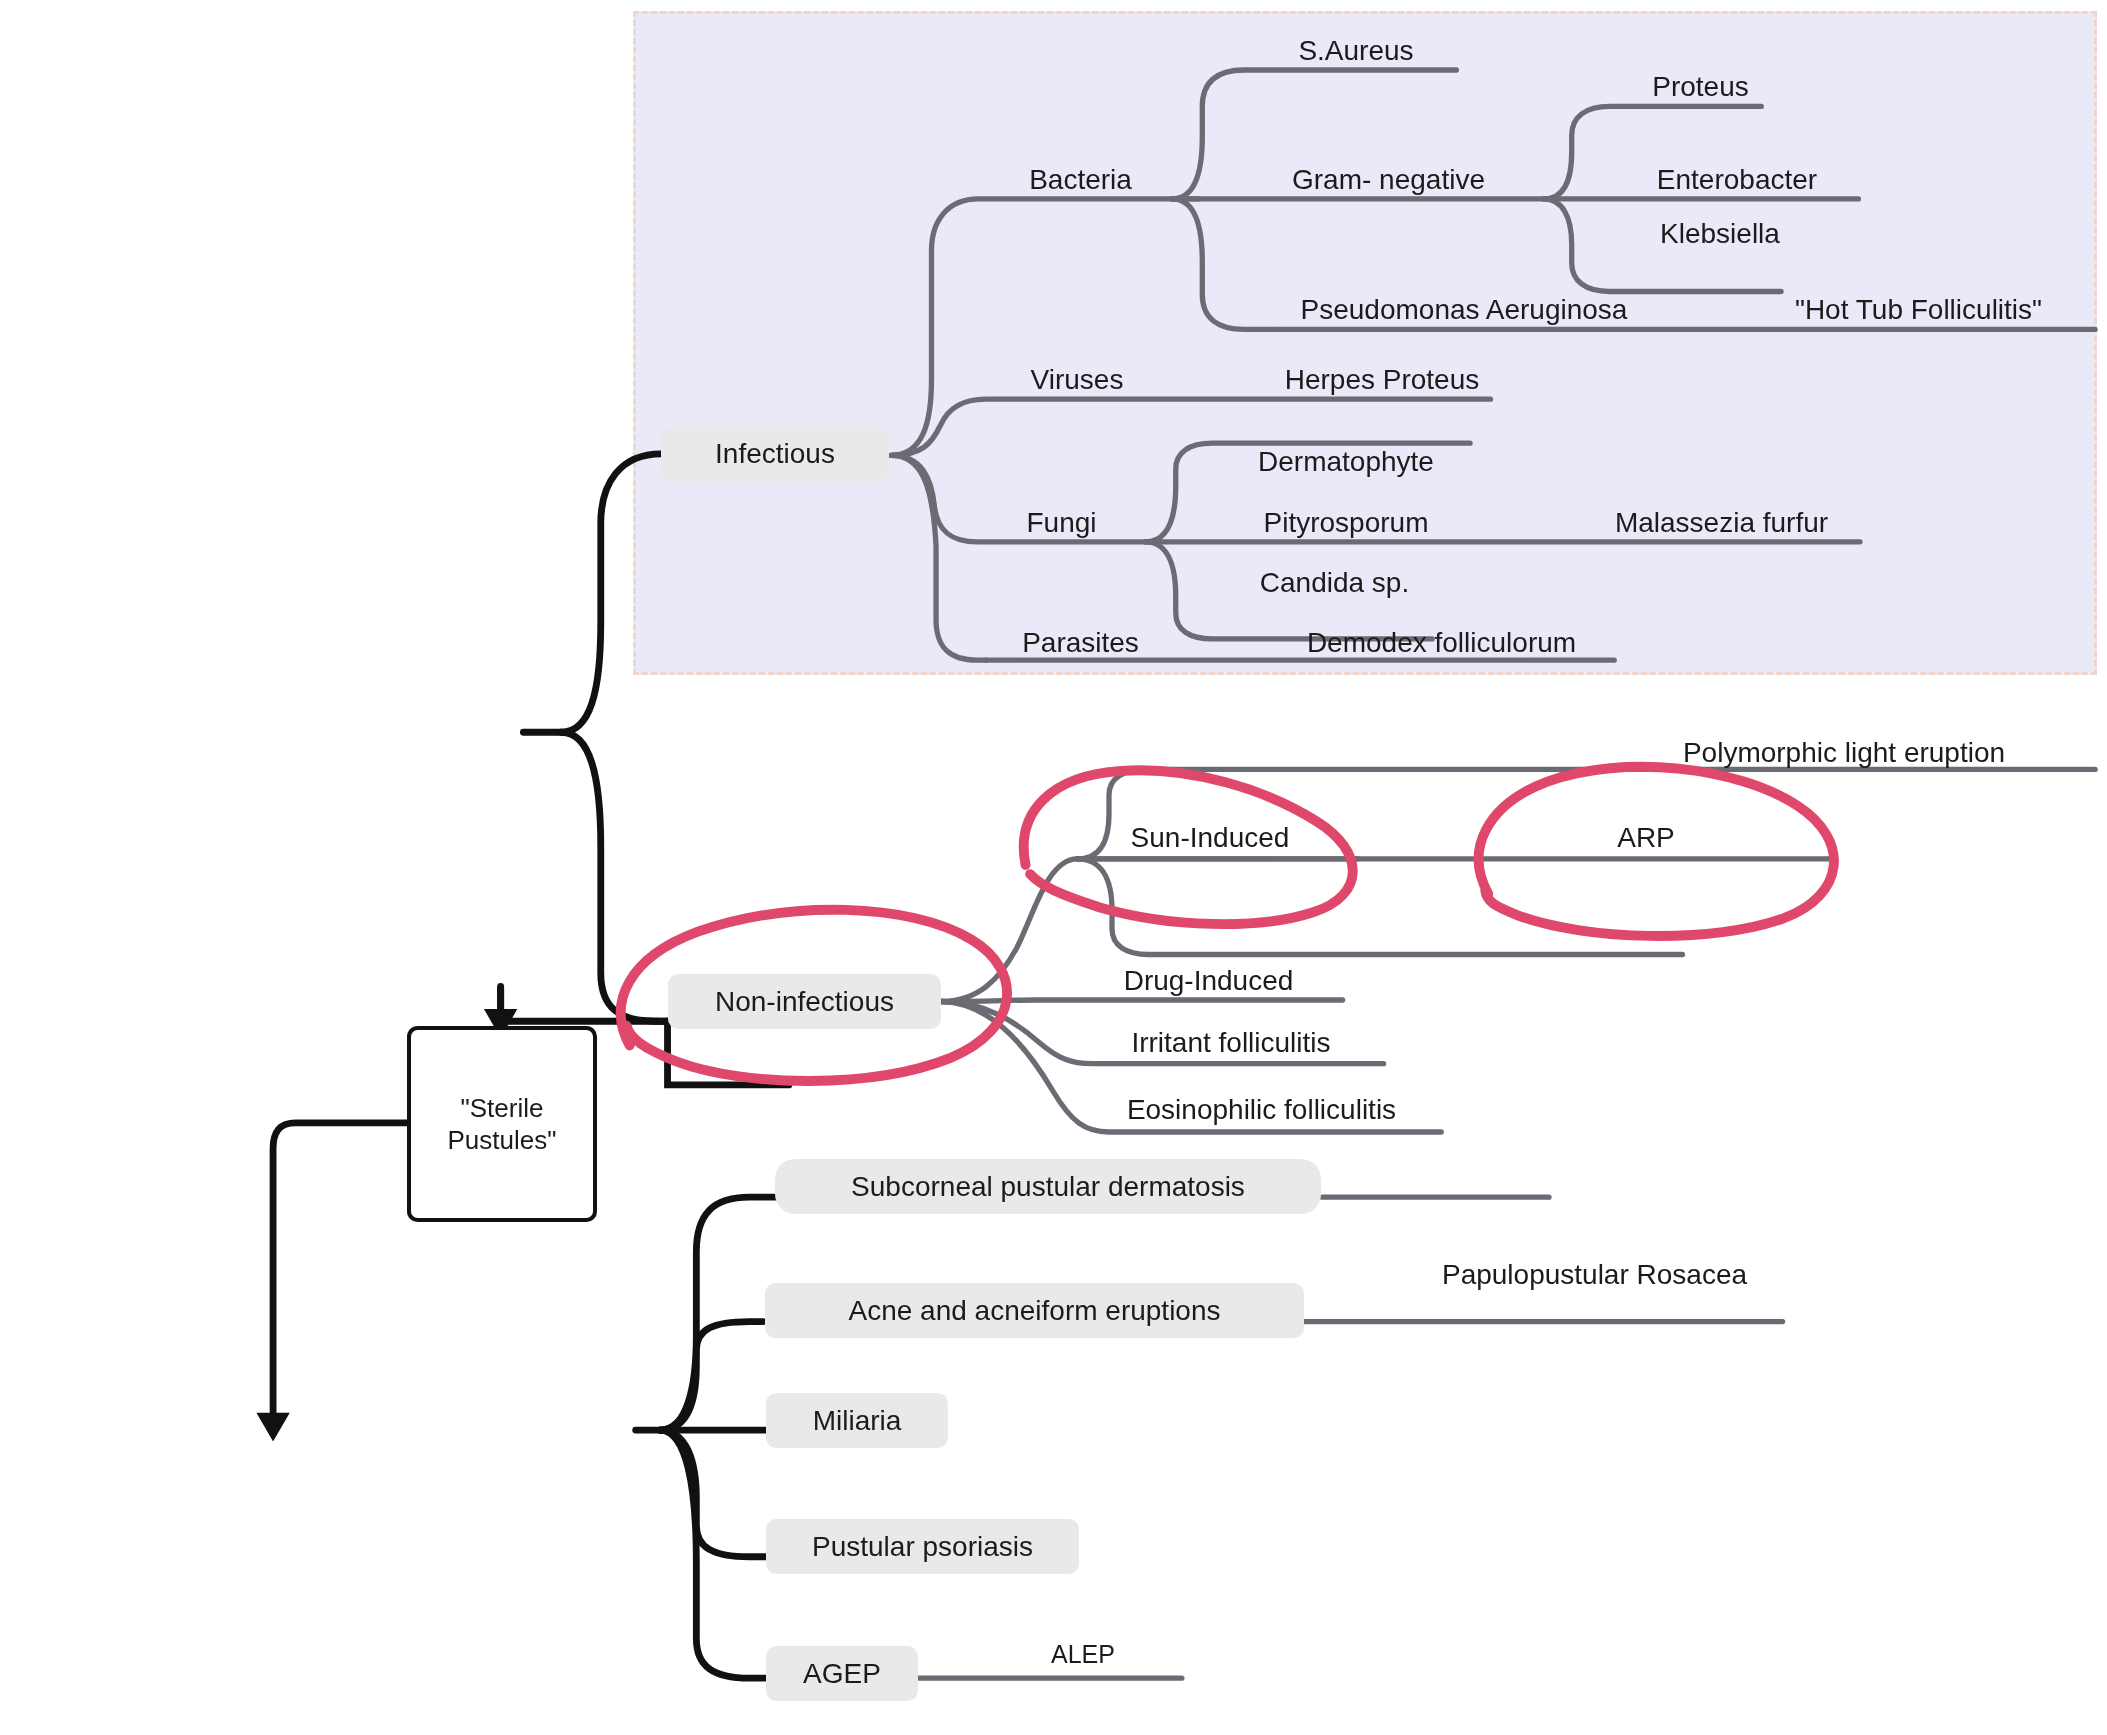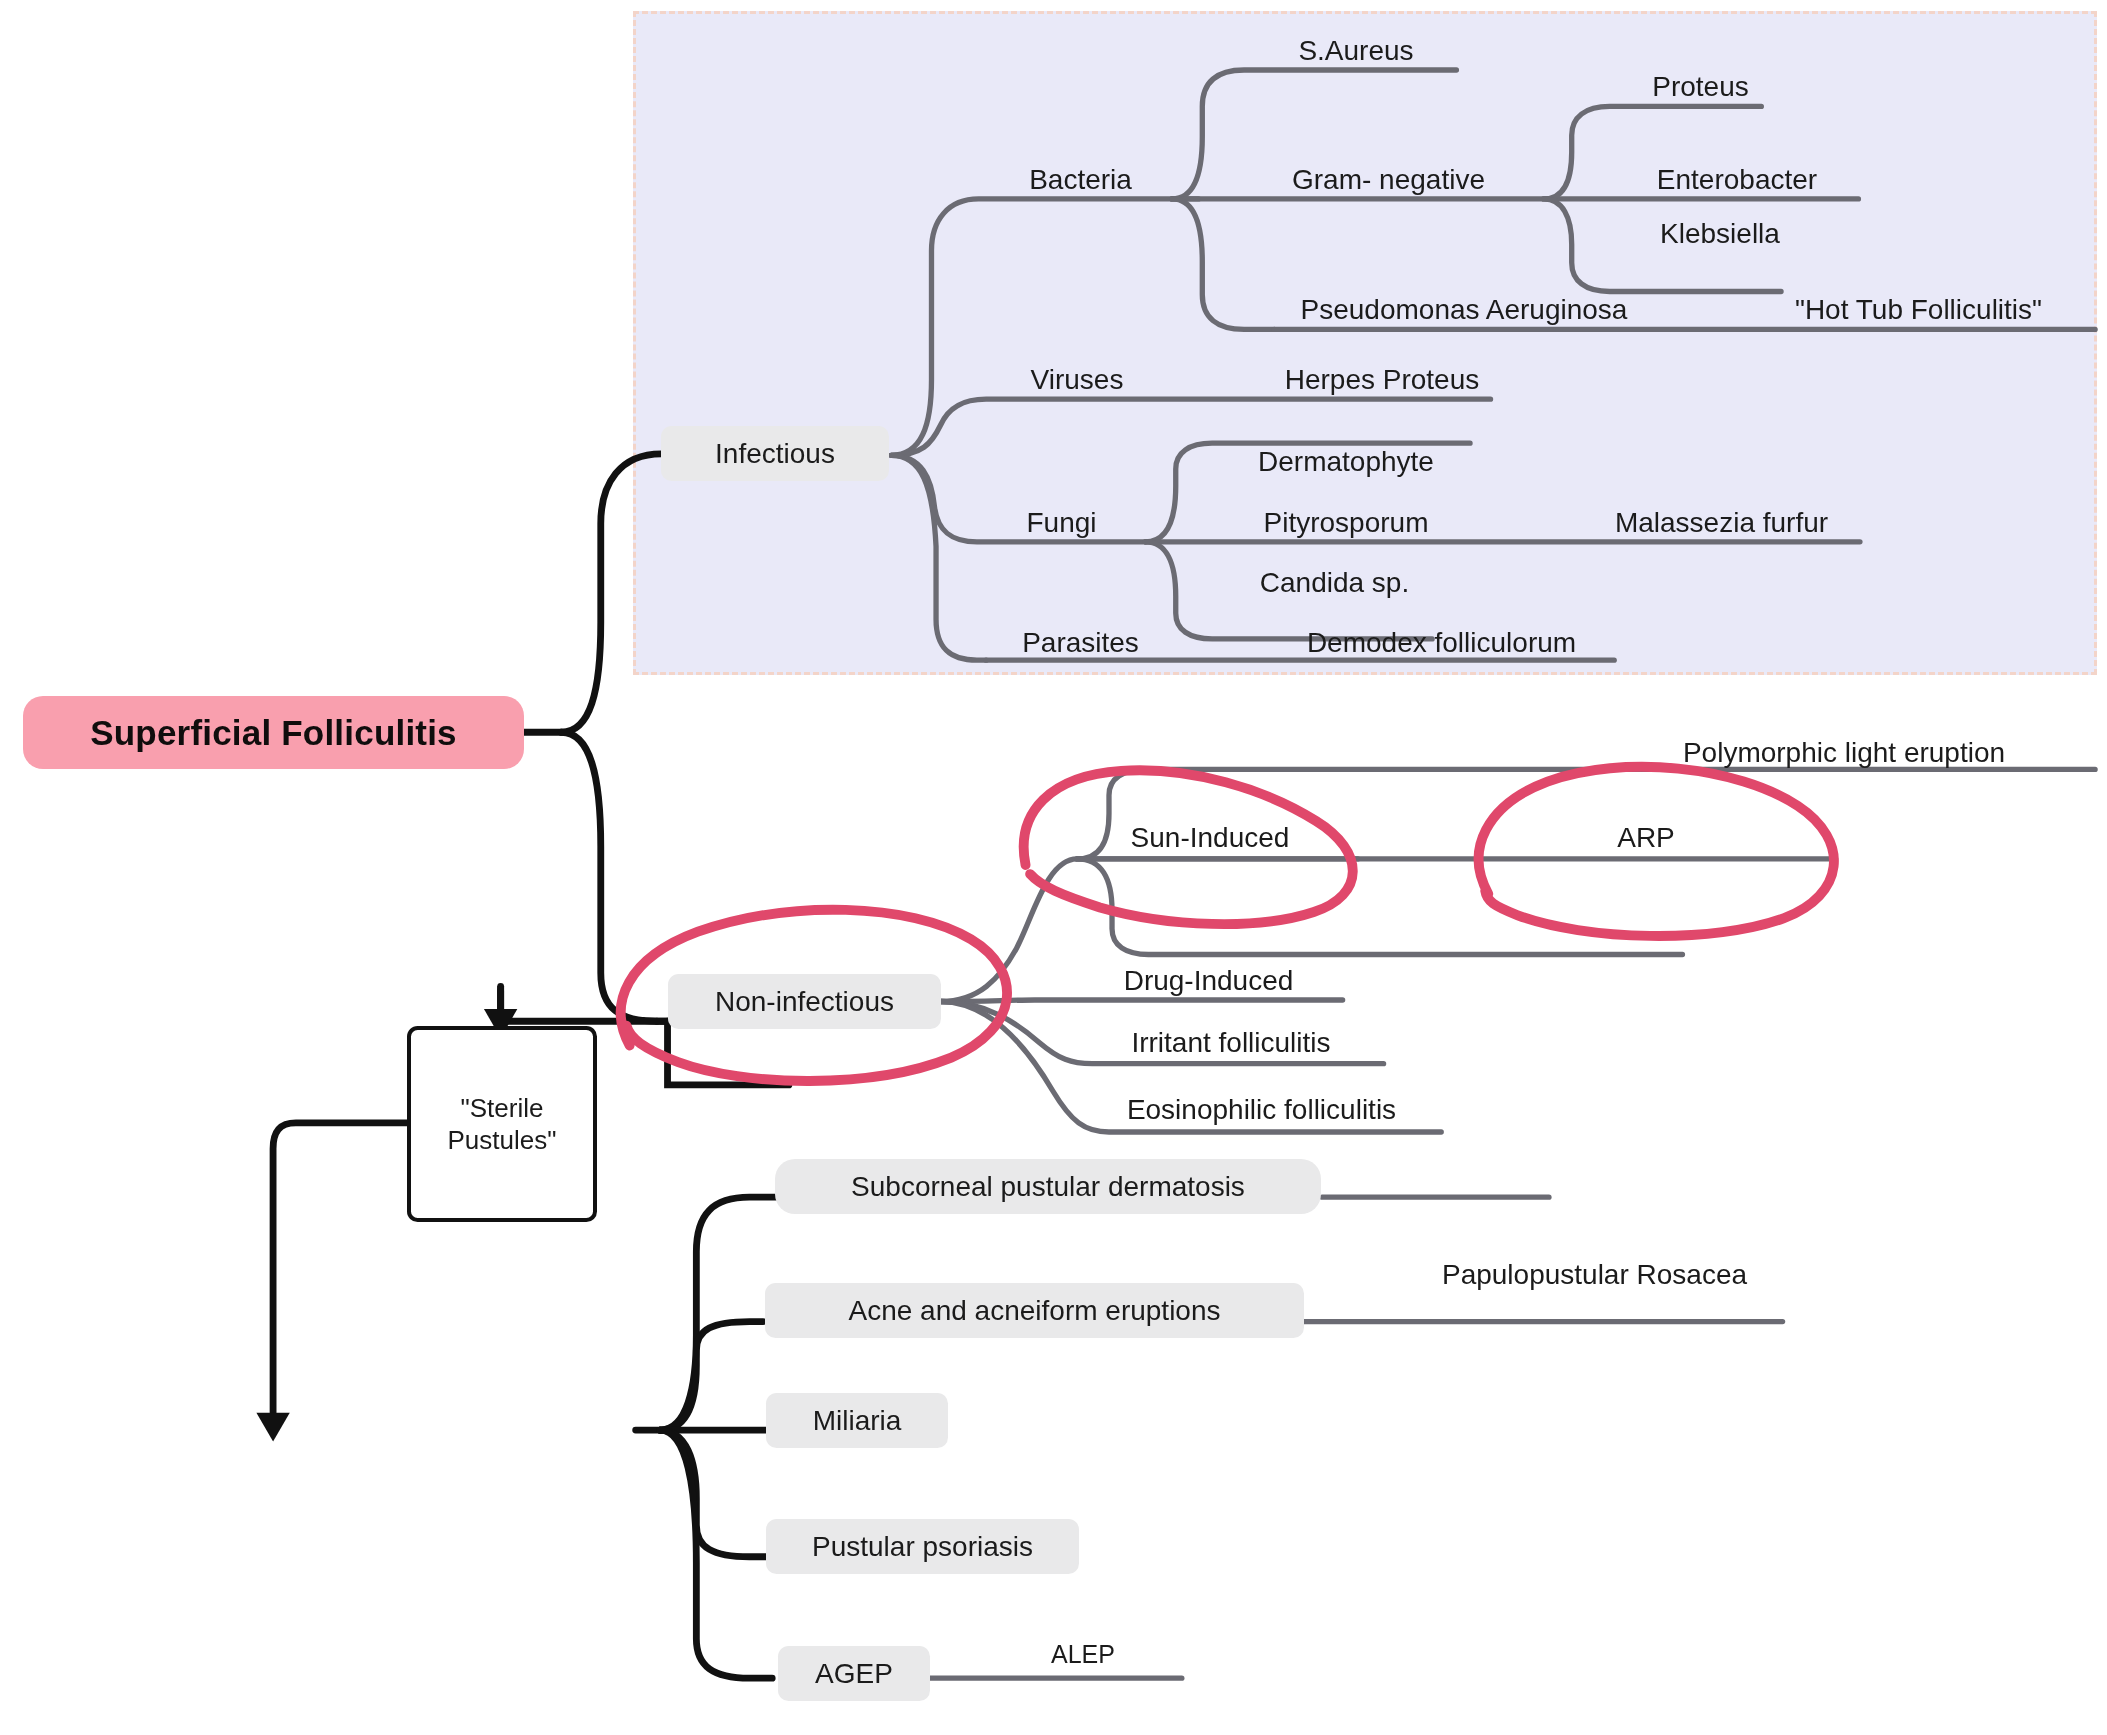--- a/index.html
+++ b/index.html
@@ -108,21 +108,20 @@
       <path d="M1962,1178 C1930,1120 1960,1060 2040,1030 C2140,994 2290,1010 2370,1062
                C2440,1108 2432,1180 2352,1210 C2260,1244 2090,1240 2000,1206
                C1970,1194 1960,1188 1958,1174"></path>
 
       <path d="M830,1378 C800,1322 828,1262 920,1228 C1040,1186 1200,1190 1280,1238
                C1350,1280 1344,1356 1254,1394 C1150,1436 980,1432 894,1400
                C848,1382 830,1368 826,1352"></path>
     </g>
   </svg>
 
-  <div class="node pink" style="left:23px;top:696px;width:501px;">Superficial Folliculitis</div>
 
 
   <div class="node boxnode" style="left:407px;top:1026px;width:190px;height:196px;">
     <span>"Sterile<br>Pustules"</span>
   </div>
 
   <div class="node chip" style="left:661px;top:426px;width:228px;">Infectious</div>
 
   <div class="node plain" style="left:1001px;top:164px;width:159px;">Bacteria</div>
   <div class="node plain" style="left:1269px;top:35px;width:174px;">S.Aureus</div>
@@ -153,17 +152,17 @@
 
   <div class="node plain" style="left:1106px;top:965px;width:205px;">Drug-Induced</div>
   <div class="node plain" style="left:1106px;top:1027px;width:250px;">Irritant folliculitis</div>
   <div class="node plain" style="left:1106px;top:1094px;width:311px;">Eosinophilic folliculitis</div>
 
   <div class="node chip" style="left:775px;top:1159px;width:546px;border-radius:20px;">Subcorneal pustular dermatosis</div>
   <div class="node chip" style="left:765px;top:1283px;width:539px;">Acne and acneiform eruptions</div>
   <div class="node plain" style="left:1420px;top:1259px;width:349px;">Papulopustular Rosacea</div>
   <div class="node chip" style="left:766px;top:1393px;width:182px;">Miliaria</div>
   <div class="node chip" style="left:766px;top:1519px;width:313px;">Pustular psoriasis</div>
-  <div class="node chip" style="left:766px;top:1646px;width:152px;margin-left:12px;">AGEP</div>
+  <div class="node chip" style="left:766px;top:1646px;width:152px;">AGEP</div>
   <div class="node plain small" style="left:1030px;top:1640px;width:106px;">ALEP</div>
 
 </div>
 
 
 </body></html>

